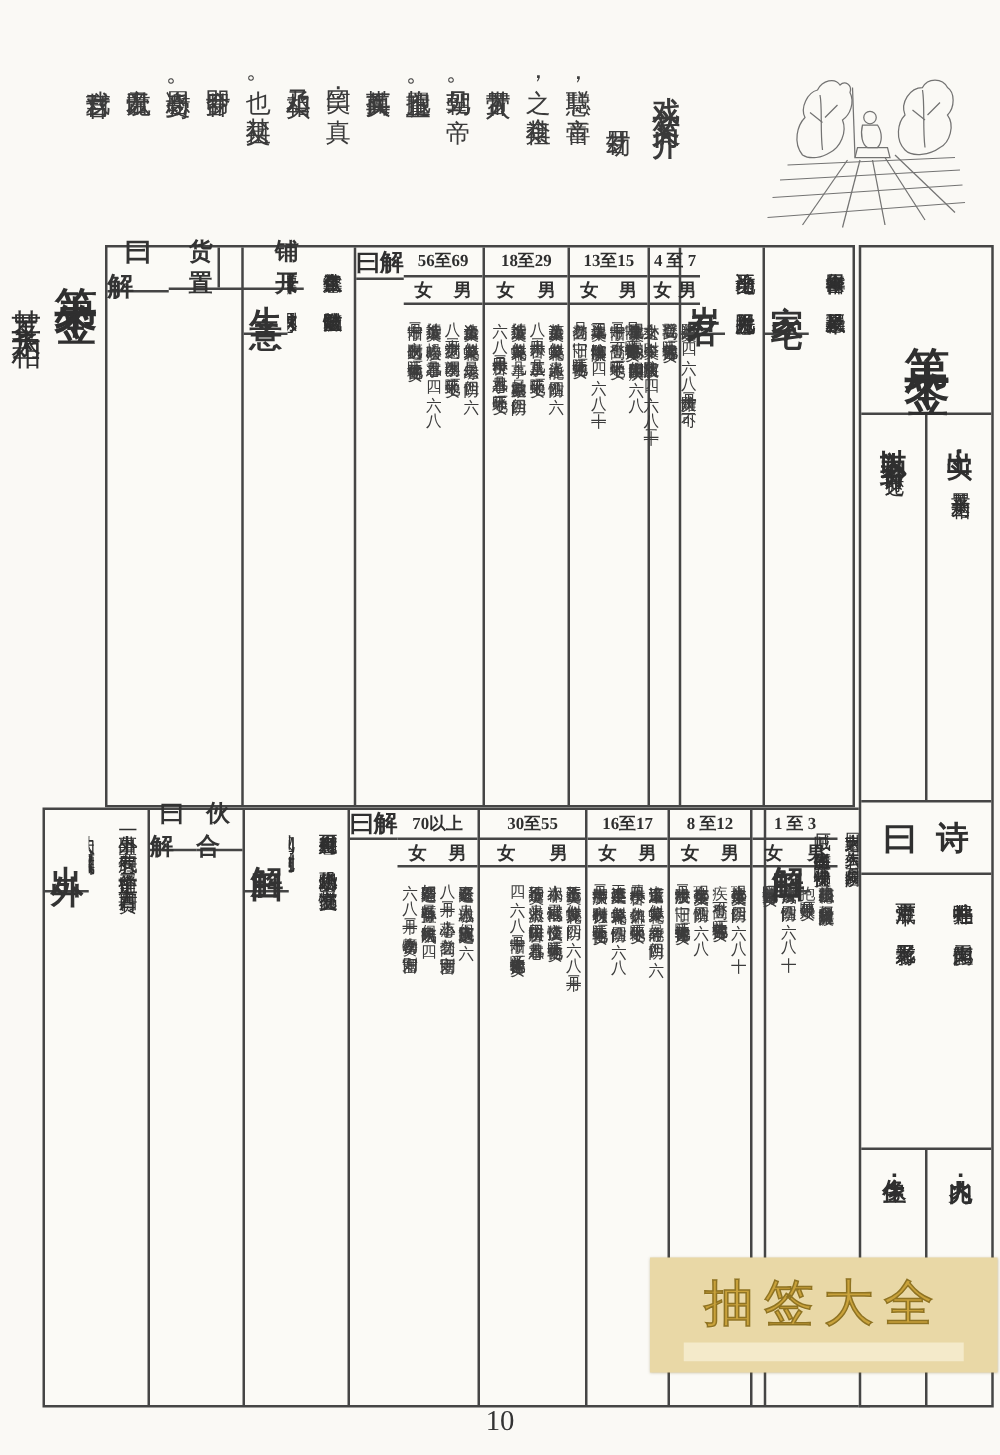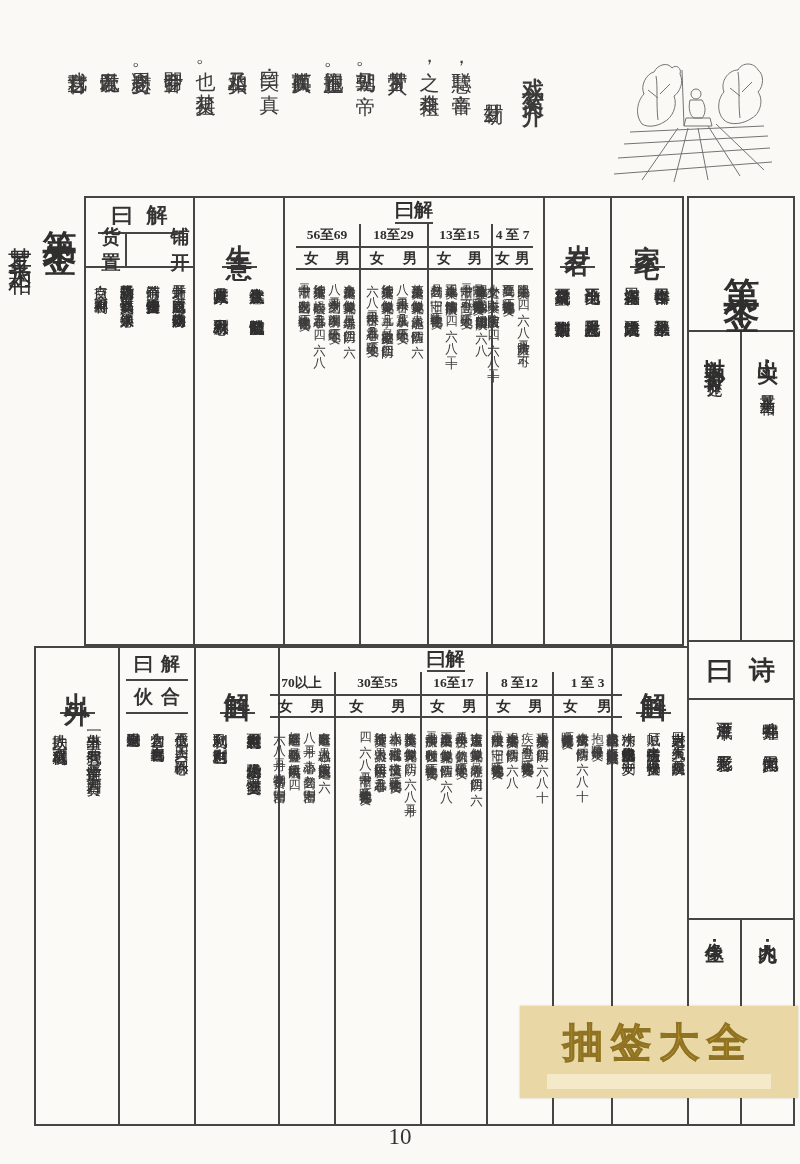--- a/index.html
+++ b/index.html
@@ -18,21 +18,21 @@
   #intro-title{left:514px;top:60px;width:34px;height:140px;font-size:22px;letter-spacing:9px;font-weight:bold;color:#3a3a3a;}
   #intro-story{left:58px;top:56px;width:452px;height:138px;font-size:20px;color:#3b3b3b;}
   #intro-story .vline{line-height:32px;letter-spacing:1px;}
   #intro-story .vline:first-child{margin-top:32px;}
   
   #margin-label{left:32px;top:202px;width:50px;height:440px;text-align:left;}
   #margin-label .big{font-size:34px;font-weight:bold;letter-spacing:7px;}
   #margin-label .small{font-size:24px;letter-spacing:4px;margin-top:26px;display:block;}
   
   .tbl{border:2px solid #454545;display:flex;background:#fbfaf6;}
-  .col{box-sizing:border-box;border-right:2px solid #454545;display:flex;flex-direction:column;align-items:center;}
+  .col{box-sizing:border-box;border-right:2px solid #454545;display:flex;flex-direction:row;}
   .col:last-child{border-right:none;}
   .hd{box-sizing:border-box;border-bottom:2px solid #454545;display:flex;align-items:center;justify-content:center;font-weight:bold;color:#333;}
   .hd-h{font-size:21px;letter-spacing:14px;text-indent:14px;}
   .hd-sub{display:flex;padding:0;}
   .hd-sub > span{flex:1;display:flex;align-items:center;justify-content:center;font-size:19px;font-weight:bold;letter-spacing:4px;border-right:2px solid #454545;height:100%;}
   .hd-sub > span:last-child{border-right:none;margin-left:44px;}
   .hdv{font-size:26px;font-weight:bold;letter-spacing:8px;}
   .hdv .v{margin:auto;}
   .body-cell{flex:1;overflow:hidden;}
   .span-hd{display:flex;justify-content:space-around;align-items:center;font-size:19px;font-weight:bold;border-bottom:2px solid #454545;}
@@ -64,21 +64,21 @@
   .p-big{font-size:21px;font-weight:bold;letter-spacing:3px;}
   .p-small{font-size:15.5px;letter-spacing:1px;margin-top:10px;display:inline;}
   #p-poemhd{height:58px;display:flex;align-items:center;justify-content:center;font-size:26px;font-weight:bold;letter-spacing:16px;text-indent:16px;}
   #p-poem{height:220px;}
   #p-poem .vline{line-height:46px;font-size:16.5px;padding-top:10px;}
   #p-nz{flex:1;display:flex;}
   #p-nz .p-half .v{font-size:19px;font-weight:bold;padding-top:8px;}
   
   #watermark{left:520px;top:1006px;width:278px;height:92px;background:#e9d8a6;z-index:20;display:flex;flex-direction:column;align-items:center;justify-content:center;box-shadow:0 0 2px rgba(120,100,40,.35);}
   #watermark .wm-text{
-    font-size:40px;font-weight:bold;letter-spacing:8px;color:#c9a23b;
+    font-size:40px;font-weight:normal;letter-spacing:8px;color:#c9a23b;
     -webkit-text-stroke:1.2px #8f7322;text-shadow:0 1px 1px rgba(255,250,220,.6);
     font-family:"Liberation Serif","DejaVu Serif",serif;
   }
   #watermark .wm-sub{width:224px;height:15px;margin-top:4px;background:rgba(255,252,238,.5);}
   
   #page-number{left:0;right:0;top:1124px;text-align:center;font-size:23px;color:#333;}
   
   #illus{left:612px;top:54px;width:162px;height:132px;}
 </style>
 </head>

